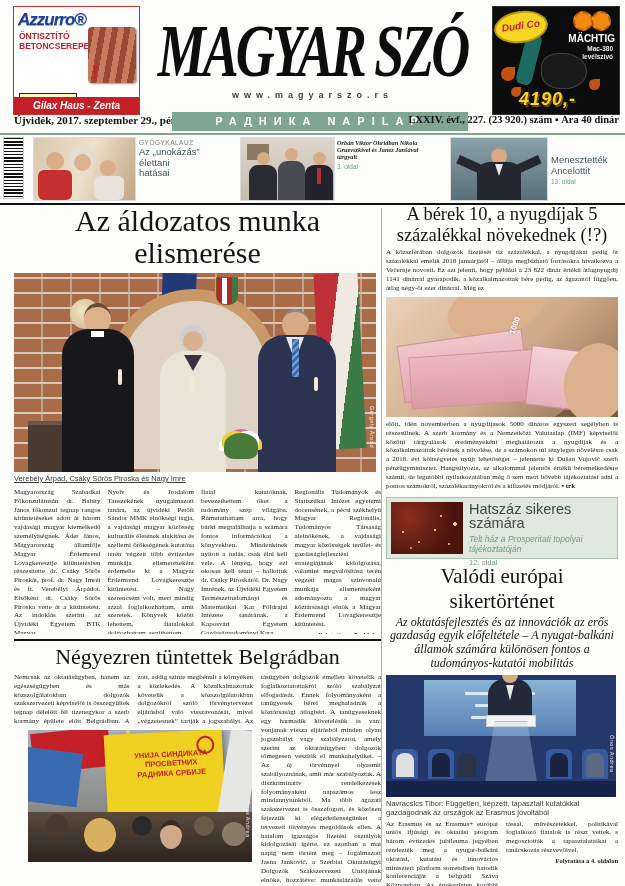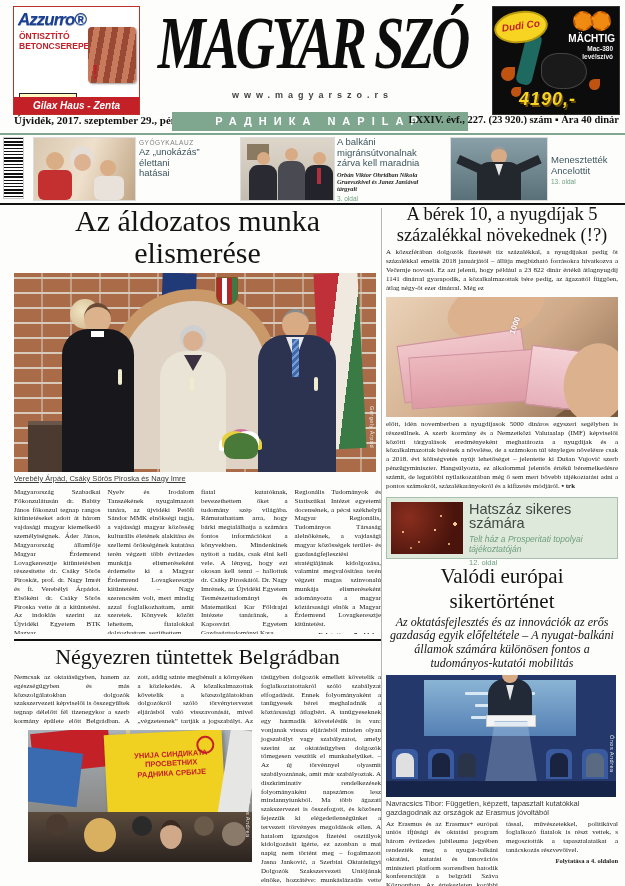--- a/index.html
+++ b/index.html
@@ -7,21 +7,21 @@
 
   
   .ad-left{position:absolute;left:13px;top:6px;width:125px;height:107px;border:1px solid #c03028;background:#fff;overflow:hidden;}
   .az-brand{position:absolute;left:4px;top:3px;font:italic 800 17px "Liberation Sans",sans-serif;color:#1b3f94;letter-spacing:-1px;text-shadow:0 1px 0 #9ab;}
   .az-l1{position:absolute;left:5px;top:24px;font:700 8.5px "Liberation Sans",sans-serif;color:#c42028;}
   .az-l2{position:absolute;left:5px;top:34px;font:700 8.5px "Liberation Sans",sans-serif;color:#c42028;}
   .az-tile{position:absolute;right:3px;top:20px;width:48px;height:56px;border-radius:4px;background:repeating-linear-gradient(100deg,#9a4a34 0 6px,#c87a5c 6px 12px);box-shadow:1px 1px 2px rgba(0,0,0,.4);}
   .az-price{position:absolute;left:5px;top:58px;background:#fef9c3;border:1.5px solid #222;padding:1px 3px;font:700 11px "Liberation Sans",sans-serif;color:#111;margin-top:28px;}
   .az-bang{position:absolute;left:78px;top:54px;font:800 20px "Liberation Sans",sans-serif;color:#c42028;}
   .az-foot{position:absolute;left:0;bottom:0;width:100%;height:17px;background:#c42028;color:#fff;font:italic 700 10px "Liberation Sans",sans-serif;text-align:center;line-height:17px;}
-  .logo-wrap{position:absolute;left:150px;right:150px;top:0;text-align:center;}
+  .logo-wrap{position:absolute;left:150px;right:150px;top:8px;text-align:center;}
   .logo{display:inline-block;font:italic 700 54px "Liberation Serif",serif;letter-spacing:-3px;transform:scaleY(1.38);transform-origin:top;white-space:nowrap;color:#0d0d0d;}
   .website{position:absolute;left:150px;right:150px;top:90px;text-align:center;font:700 9px "Liberation Sans",sans-serif;letter-spacing:5px;color:#444;}
   .ad-right{position:absolute;left:492px;top:6px;width:126px;height:107px;background:#0c0c0c;overflow:hidden;border:1px solid #333;}
   .dudi-star{position:absolute;left:3px;top:6px;width:50px;height:28px;background:#f8d422;border-radius:50%;transform:rotate(-8deg);color:#c42028;font:italic 800 10px "Liberation Sans",sans-serif;text-align:center;line-height:26px;box-shadow:0 0 0 2px #b89a10;}
   .dudi-gears{position:absolute;right:8px;top:4px;width:38px;height:18px;}
   .gear{position:absolute;width:16px;height:16px;border-radius:50%;background:#f08a10;border:2px dashed #c05a00;}
   .machtig{position:absolute;right:4px;top:26px;font:800 10px "Liberation Sans",sans-serif;color:#fff;}
   .mac-model{position:absolute;right:6px;top:38px;font:700 6.5px "Liberation Sans",sans-serif;color:#eee;text-align:right;line-height:1.3;}
   .blower{position:absolute;left:28px;top:26px;width:16px;height:52px;background:#1f6a60;border-radius:6px;transform:rotate(14deg);}
   .blower-bag{position:absolute;left:48px;top:46px;width:44px;height:34px;background:#1a1a1a;border:1px solid #444;border-radius:40% 55% 50% 45%;}
@@ -177,21 +177,20 @@
       <div style="position:absolute;left:6px;top:6px;width:22px;height:16px;background:#8a7a62;"></div>
       <div class="p-head" style="position:absolute;left:16px;top:14px;width:13px;height:13px;border-radius:50%;background:#d8ab85;"></div>
       <div style="position:absolute;left:8px;top:27px;width:28px;height:35px;background:#2a2a33;border-radius:9px 9px 0 0;"></div>
       <div class="p-head" style="position:absolute;left:44px;top:10px;width:13px;height:13px;border-radius:50%;background:#d8ab85;"></div>
       <div style="position:absolute;left:37px;top:23px;width:27px;height:39px;background:#4a4a52;border-radius:9px 9px 0 0;"></div>
       <div class="p-head" style="position:absolute;left:72px;top:14px;width:13px;height:13px;border-radius:50%;background:#d8ab85;"></div>
       <div style="position:absolute;left:64px;top:27px;width:28px;height:35px;background:#23232c;border-radius:9px 9px 0 0;"></div>
       <div style="position:absolute;left:76px;top:30px;width:4px;height:16px;background:#b03040;"></div>
     </div>
     <div class="tz-text" style="left:337px;top:0;width:90px;">
-      <div class="tz-title">A balkáni migránsútvonalnak zárva kell maradnia</div>
       <div class="tz-sub">Orbán Viktor Ohridban Nikola Gruevszkivel és Janez Janšával tárgyalt</div>
       <div class="tz-page">3. oldal</div>
     </div>
 
     <div class="tz-photo" style="left:450px;width:96px;background:linear-gradient(#8aa0a8,#5a7078);">
       <div class="p-head" style="position:absolute;left:40px;top:8px;width:16px;height:16px;border-radius:50%;background:#d9ab85;border-top:3px solid #9a9a9a;"></div>
       <div style="position:absolute;left:26px;top:24px;width:44px;height:38px;background:#23282e;border-radius:12px 12px 0 0;"></div>
       <div style="position:absolute;left:6px;top:22px;width:26px;height:9px;background:#23282e;transform:rotate(24deg);"></div>
       <div style="position:absolute;left:64px;top:22px;width:26px;height:9px;background:#23282e;transform:rotate(-24deg);"></div>
       <div style="position:absolute;left:44px;top:26px;width:8px;height:12px;background:#e8e8e8;clip-path:polygon(0 0,100% 0,50% 100%);"></div>

